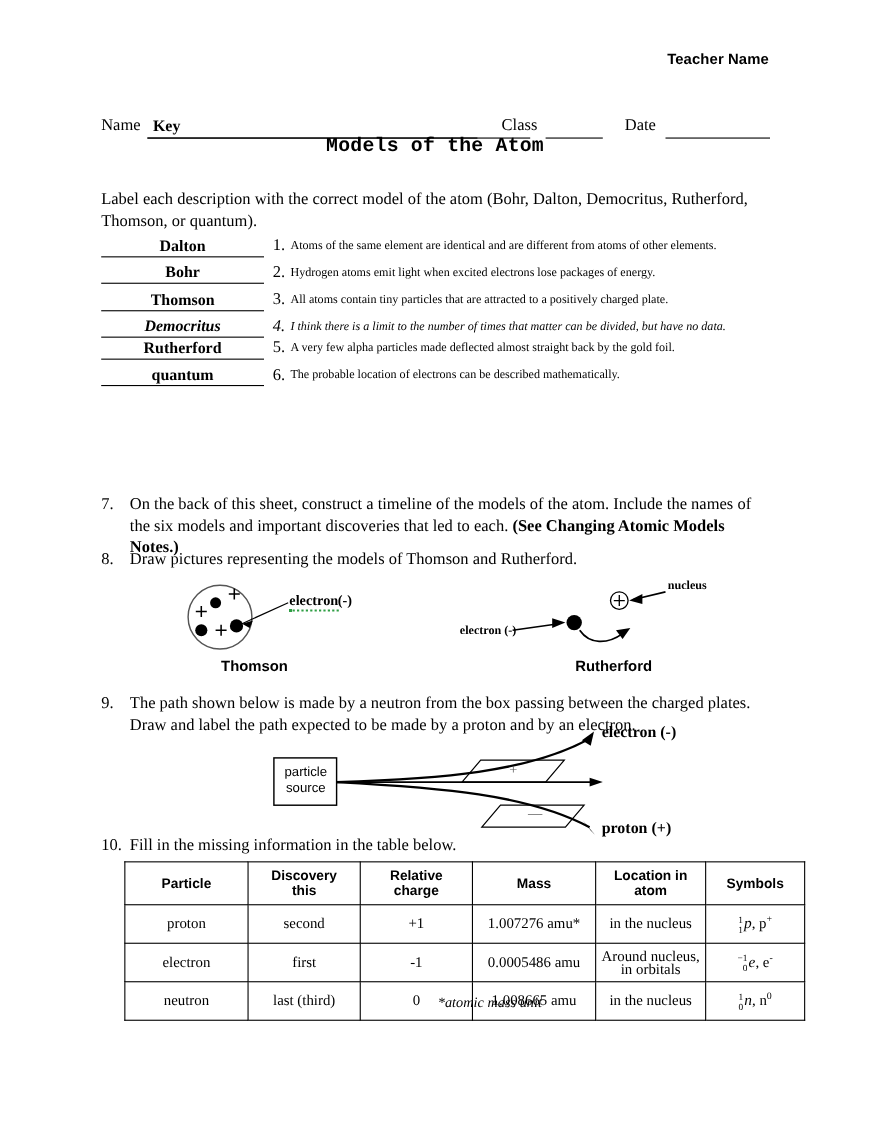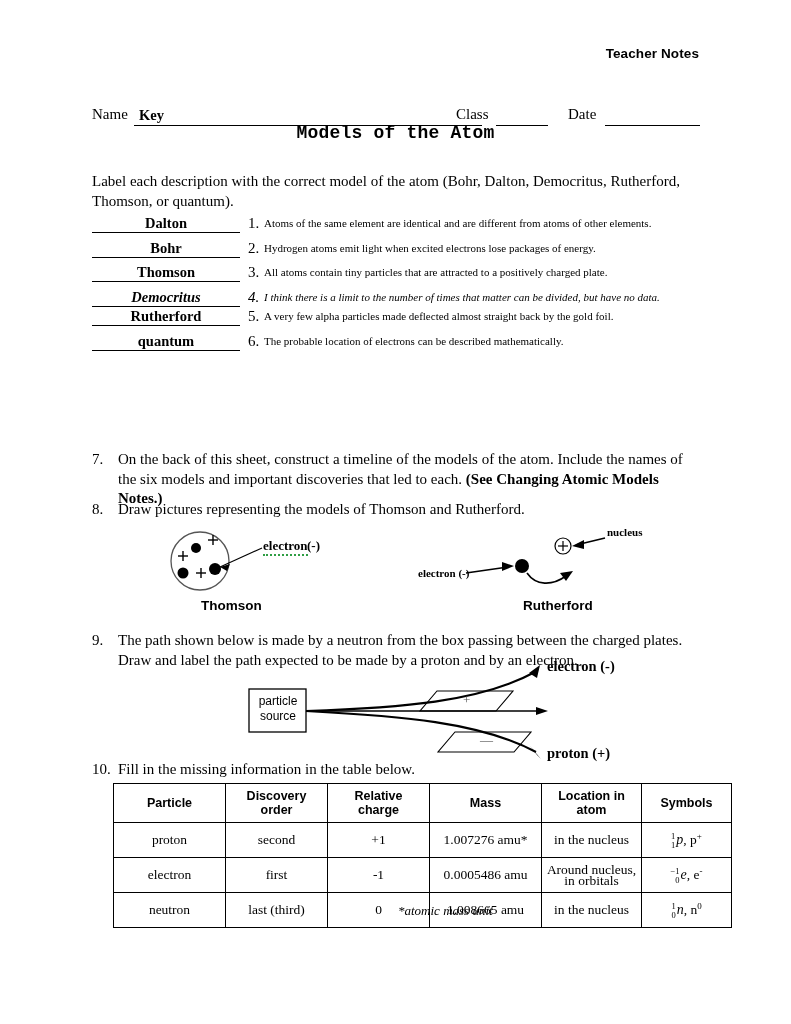--- a/index.html
+++ b/index.html
@@ -73,21 +73,21 @@
   
   .match-list {
     position: absolute;
     top: 214px;
     left: 92px;
     width: 615px;
   }
   .match-row {
     position: relative;
     display: flex;
-    align-items: center;
+    align-items: flex-end;
     margin-bottom: 4px;
   }
   .blank {
     position: relative;
     width: 148px;
     flex: 0 0 148px;
     border-bottom: 1.6px solid #000;
     height: 19px;
     text-align: center;
     font-weight: bold;
@@ -215,21 +215,21 @@
     top: 903px;
     font-style: italic;
     font-size: 13px;
   }
 </style>
 </head>
 <body>
 
 <div class="page">
 
-  <div class="teacher-notes">Teacher Notes</div>
+  <div class="teacher-notes">Teacher Name</div>
 
   <div class="nameline">
     <span class="lbl" style="left:0;">Name</span>
     <span class="keyval" style="left:47px; top:1px;">Key</span>
     <span class="rule thick" style="left:42px; top:19px; width:300px;"></span>
     <span class="rule" style="left:42px; top:19px; width:348px;"></span>
 
     <span class="lbl" style="left:364px;">Class</span>
     <span class="rule" style="left:404px; top:19px; width:52px;"></span>
 
@@ -382,21 +382,21 @@
 
   <div class="tbl-wrap">
     <table class="ptable">
       <thead>
         <tr>
           <th style="width:105px;">
             <span>Particle</span>
           </th>
           <th style="width:95px;">
             <span>Discovery</span><br>
-            <span>order</span>
+            <span>this</span>
           </th>
           <th style="width:95px;">
             <span>Relative</span><br>
             <span>charge</span>
           </th>
           <th style="width:105px;">
             <span>Mass</span>
           </th>
           <th style="width:93px;">
             <span>Location in</span><br>

